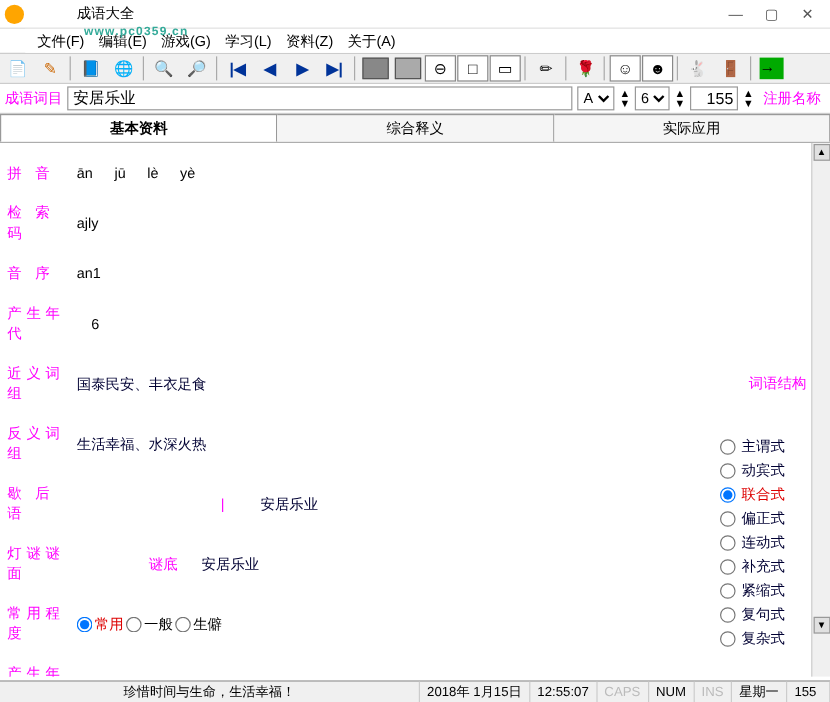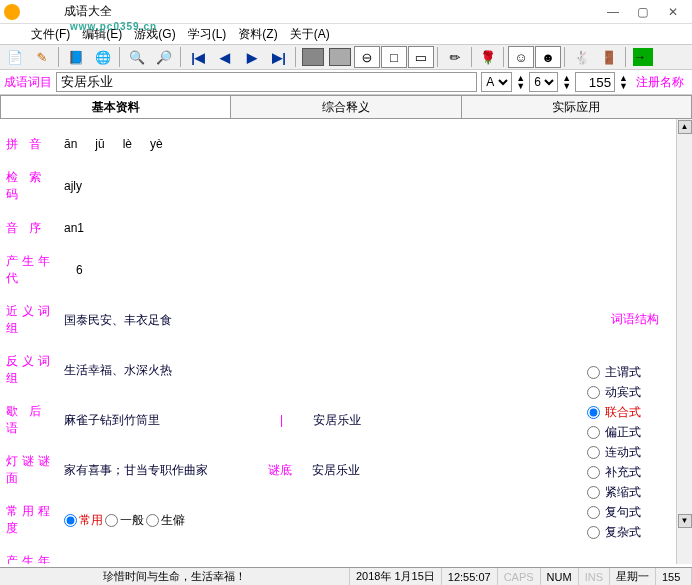--- a/index.html
+++ b/index.html
@@ -39,21 +39,21 @@
     .content { position: relative; padding: 8px 6px 4px; height: calc(100% - 24px - 20px - 26px - 28px - 24px - 18px); overflow: hidden; }
     .content-scroll { position: absolute; right: 0; top: 0; bottom: 0; width: 16px; background: #f0f0f0; border-left: 1px solid #ccc; }
     .scroll-btn { width: 14px; height: 14px; background: #e0e0e0; border: 1px solid #999; margin: 1px auto; font-size: 8px; text-align: center; line-height: 12px; }
     
     .row { display: flex; align-items: center; margin: 8px 0 16px; min-height: 18px; }
     .row-label { width: 58px; color: #f0f; font-size: 12px; letter-spacing: 4px; }
     .row-val { font-size: 12px; color: #000; }
     .val-navy { color: #003; }
     .mid-col { margin-left: 40px; color: #f0f; }
     
-    .structure-panel { position: absolute; right: 33px; top: 192px; width: 72px; }
+    .structure-panel { position: absolute; right: 20px; top: 192px; width: 72px; }
     .structure-title { color: #f0f; text-align: right; margin-bottom: 6px; font-size: 12px; }
     .radio-col { display: flex; flex-direction: column; gap: 3px; margin-top: 36px; }
     .radio-item { display: flex; align-items: center; gap: 3px; font-size: 12px; color: #003; }
     .radio-item input { margin: 0 2px 0 0; }
     .radio-item.sel-red { color: #d00; }
     
     .inline-radios { display: inline-flex; gap: 2px; align-items: center; }
     .inline-radios label { display: flex; align-items: center; gap: 2px; font-size: 12px; }
     .inline-radios label.sel-red { color: #d00; }
     
@@ -167,27 +167,25 @@
   <div class="row">
     <span class="row-label">近义词组</span>
     <span class="row-val val-navy">国泰民安、丰衣足食</span>
   </div>
   <div class="row">
     <span class="row-label">反义词组</span>
     <span class="row-val val-navy">生活幸福、水深火热</span>
   </div>
   <div class="row">
     <span class="row-label">歇 后 语</span>
-    <span class="row-val val-navy">麻雀子钻到竹筒里</span>
     <span class="mid-col" style="margin-left:120px">|</span>
     <span class="row-val val-navy" style="margin-left:30px">安居乐业</span>
   </div>
   <div class="row">
     <span class="row-label">灯谜谜面</span>
-    <span class="row-val val-navy">家有喜事；甘当专职作曲家</span>
     <span class="mid-col" style="margin-left:60px">谜底</span>
     <span class="row-val val-navy" style="margin-left:20px">安居乐业</span>
   </div>
   <div class="row">
     <span class="row-label">常用程度</span>
     <span class="inline-radios">
       <label class="sel-red">
           <input type="radio" checked="" style="">
           <span>常用</span>
         </label>

